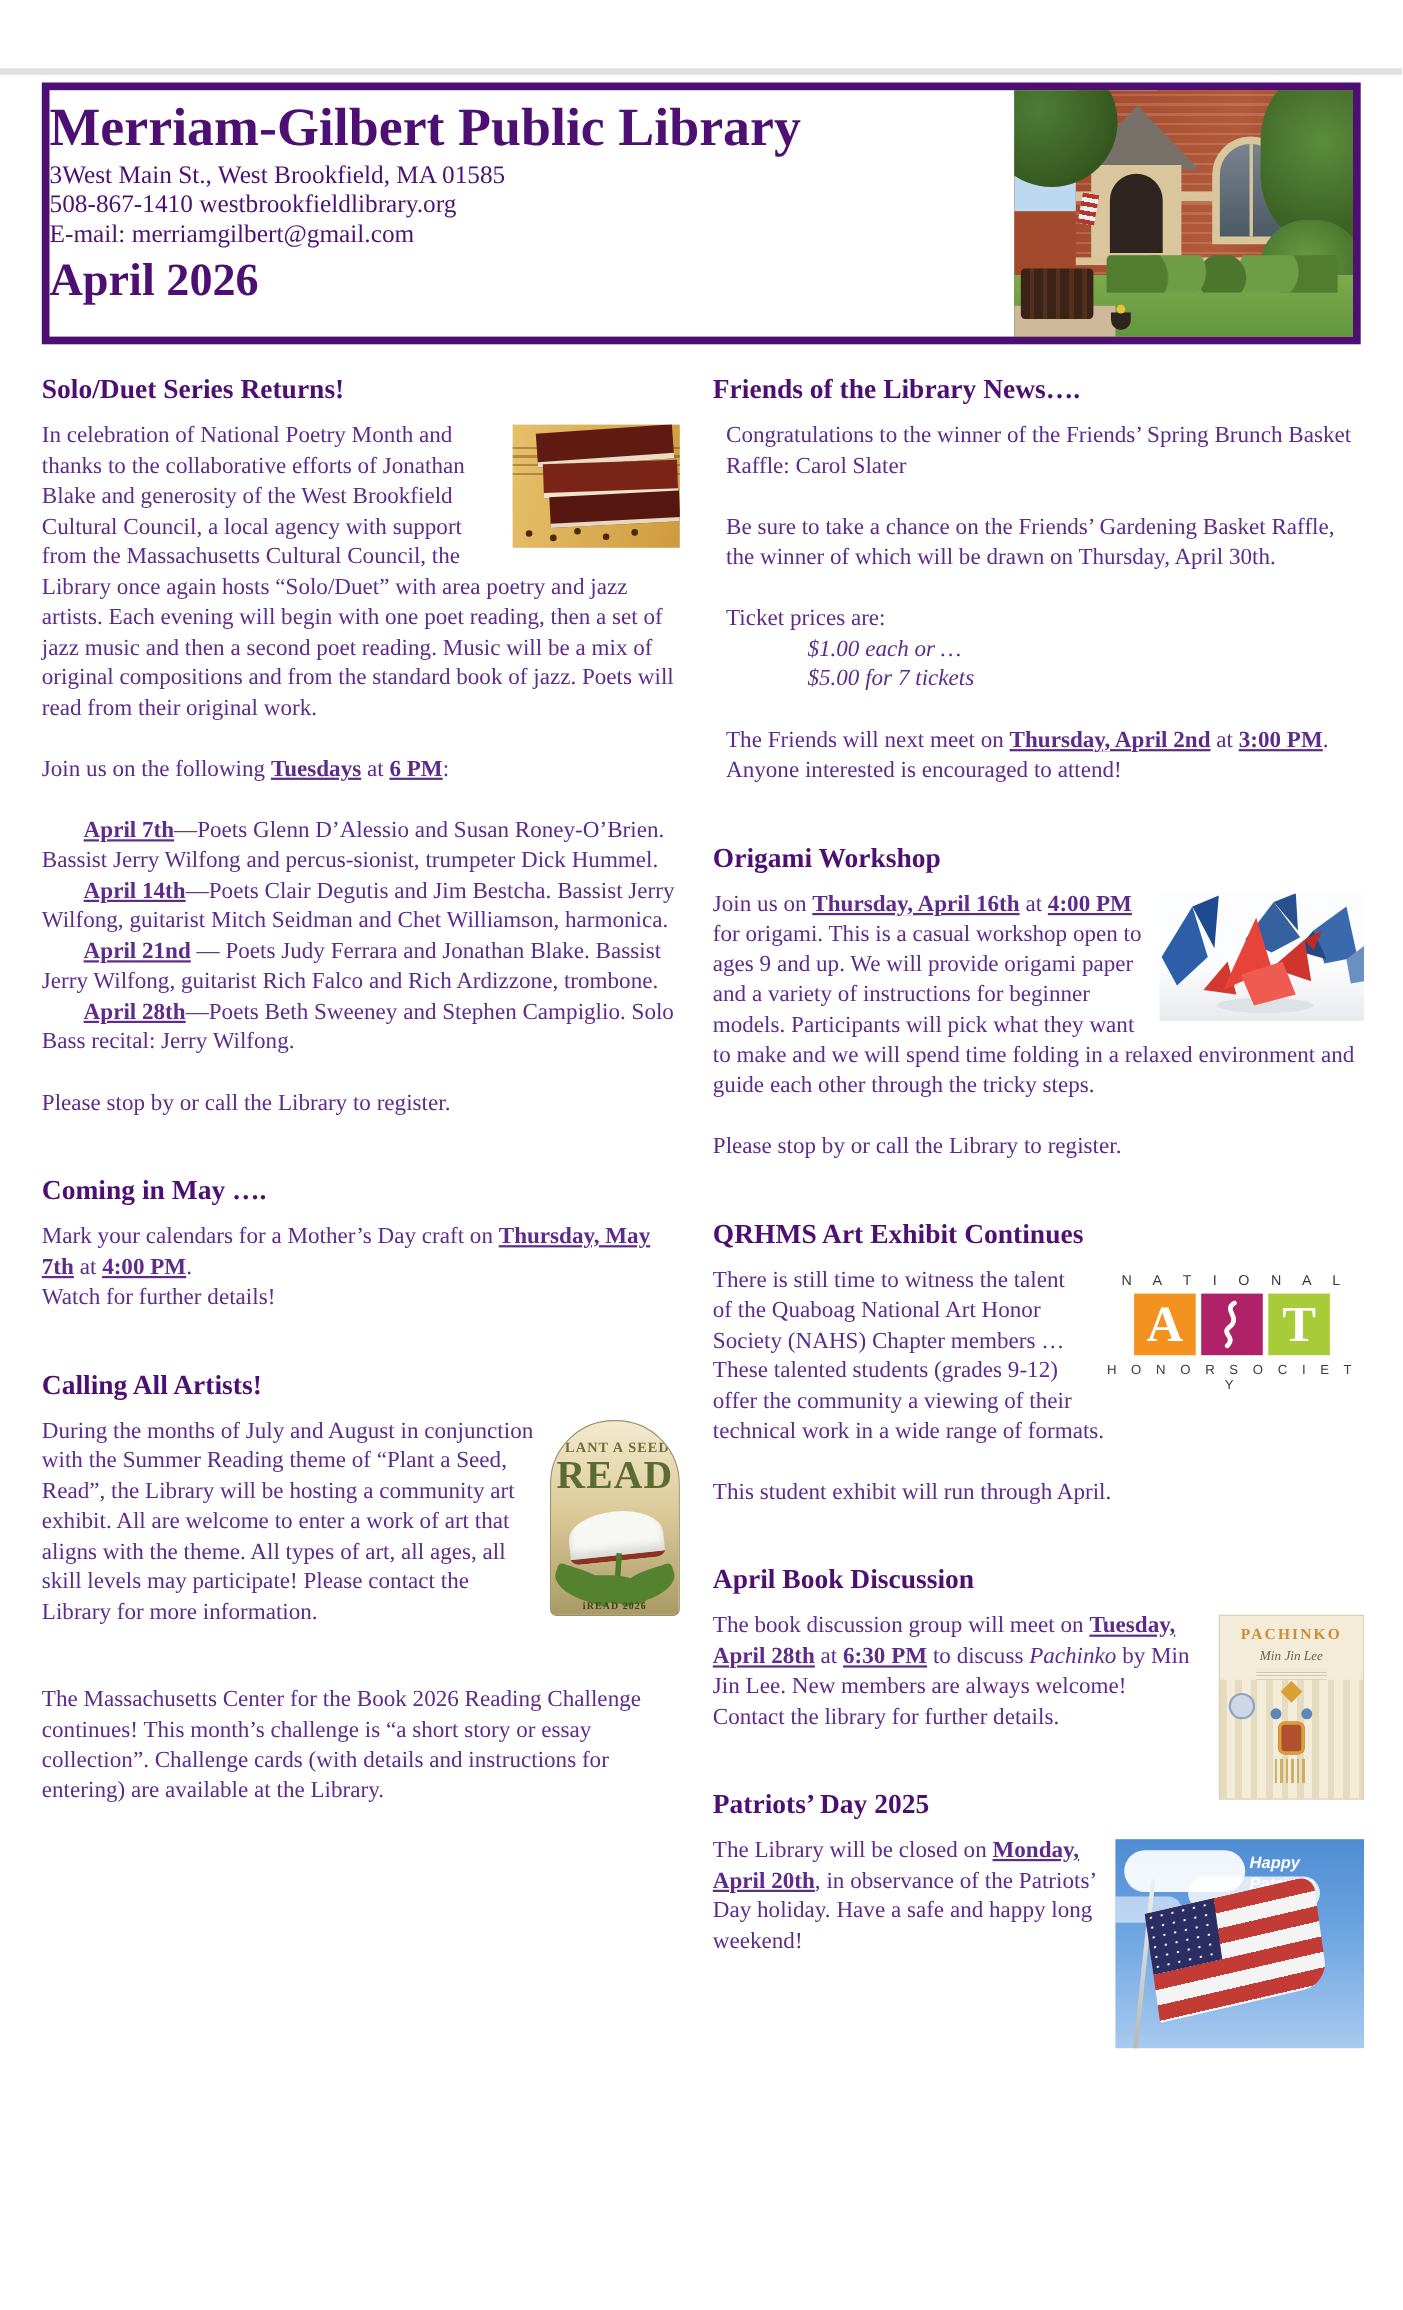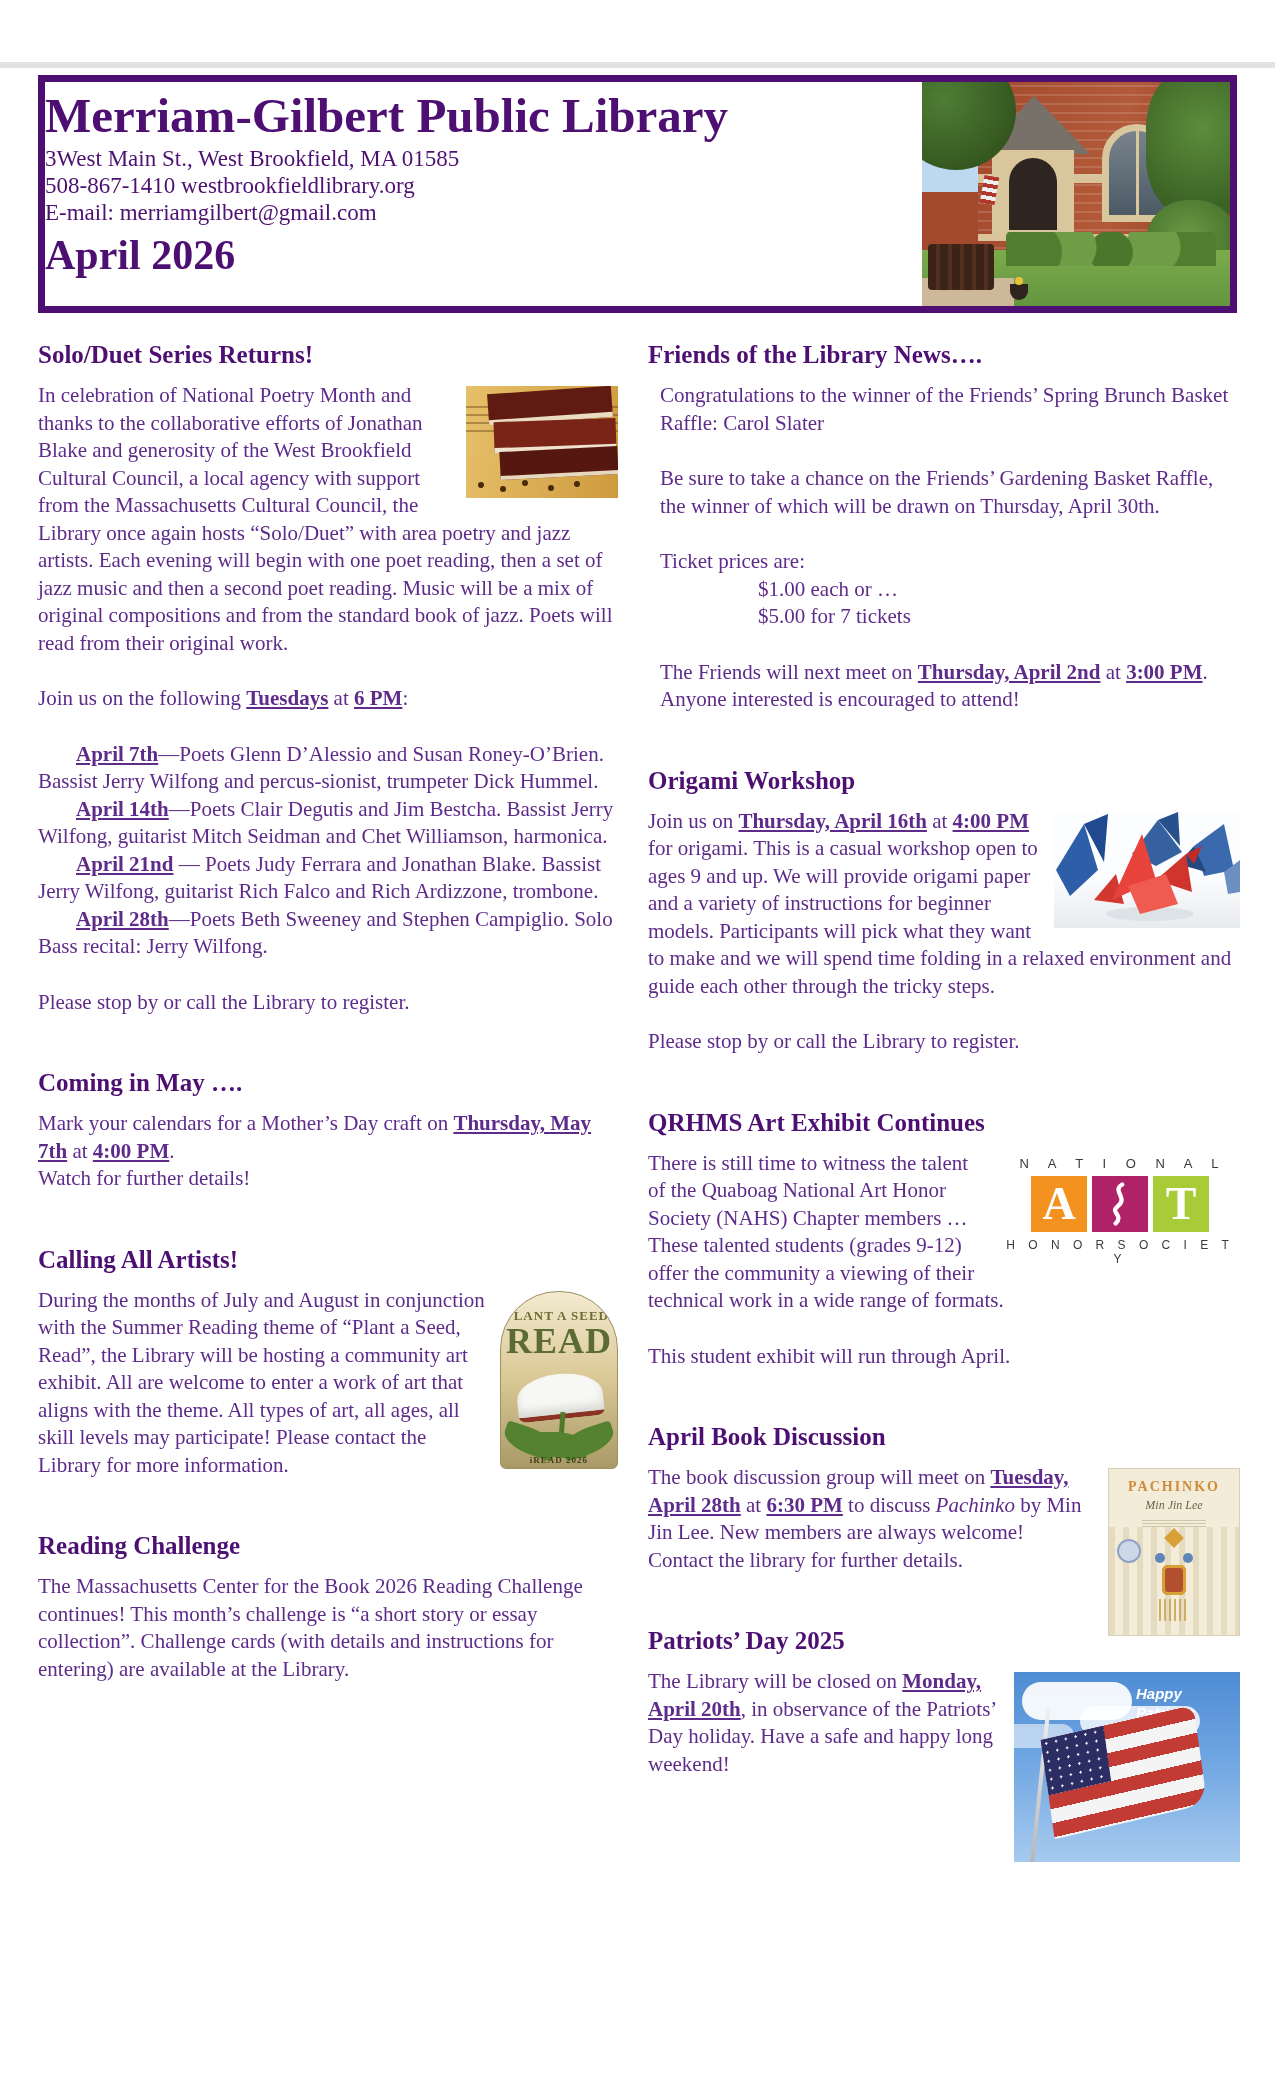--- a/index.html
+++ b/index.html
@@ -58,21 +58,21 @@
   .col-left{left:38px;width:580px;}
   .col-right{left:648px;width:592px;}
   section{margin:0 0 52px 0;}
   h2.sec-head{margin:0;font-size:25px;font-weight:bold;color:#4d1072;line-height:30px;}
   .sec-body{margin-top:12px;}
   .para{margin:28px 0 0 0;font-size:21px;line-height:27.5px;}
   .para:first-of-type{margin-top:12px;}
   .para.tight{margin-top:0;}
   .para.entry{margin-top:0;text-indent:38px;}
   .para.entry.first{margin-top:28px;}
-  .para.indent2{margin-top:0;margin-left:110px;}
+  .para.indent2{margin-top:0;margin-left:86px;font-style:italic;}
   .para.ind{margin-left:12px;}
   b{font-weight:bold;text-decoration:underline;} i{font-style:italic;}
   .float-right{float:right;margin:4px 0 10px 14px;}
 
   
   .books{width:152px;height:112px;position:relative;overflow:hidden;
      background:repeating-linear-gradient(0deg,rgba(90,45,10,0) 0 66px,rgba(80,40,10,.35) 66px 68px,rgba(90,45,10,0) 68px 74px,rgba(80,40,10,.35) 74px 76px,rgba(90,45,10,0) 76px 82px,rgba(80,40,10,.35) 82px 84px,rgba(90,45,10,0) 84px 90px,rgba(80,40,10,.35) 90px 92px,rgba(90,45,10,0) 92px 112px),
         linear-gradient(100deg,#e6c06a,#cf9a3e);}
   .books span{position:absolute;display:block;}
   .bk1{left:22px;top:4px;width:124px;height:26px;background:#5f1b12;border-bottom:5px solid #e9dcc2;transform:rotate(-4deg);}
@@ -221,21 +221,20 @@
               <i class="lf1"></i>
               <i class="lf2"></i>
               <i class="lf3"></i>
             </div>
       <div class="read-foot">iREAD 2026</div>
     </div>
           <p class="para"><span>During the months of July and August in conjunction with the Summer Reading theme of “Plant a Seed, Read”, the Library will be hosting a community art exhibit.  All are welcome to enter a work of art that aligns with the theme.  All types of art, all ages, all skill levels may participate! Please contact the Library for more information.</span></p>
         </div>
       </section>
       <section>
-        <h2 class="sec-head">Reading Challenge</h2>
         <div class="sec-body">
           <p class="para"><span>The Massachusetts Center for the Book 2026 Reading Challenge continues!   This month’s challenge is “a short story or essay collection”. Challenge cards (with details and instructions for entering) are available at the Library.</span></p>
         </div>
       </section>
     </div>
   <div class="col col-right" id="col-right">
       <section>
         <h2 class="sec-head">Friends of the Library News….</h2>
         <div class="sec-body">
           <p class="para ind"><span>Congratulations to the winner of the Friends’ Spring Brunch Basket Raffle: Carol Slater</span></p>

